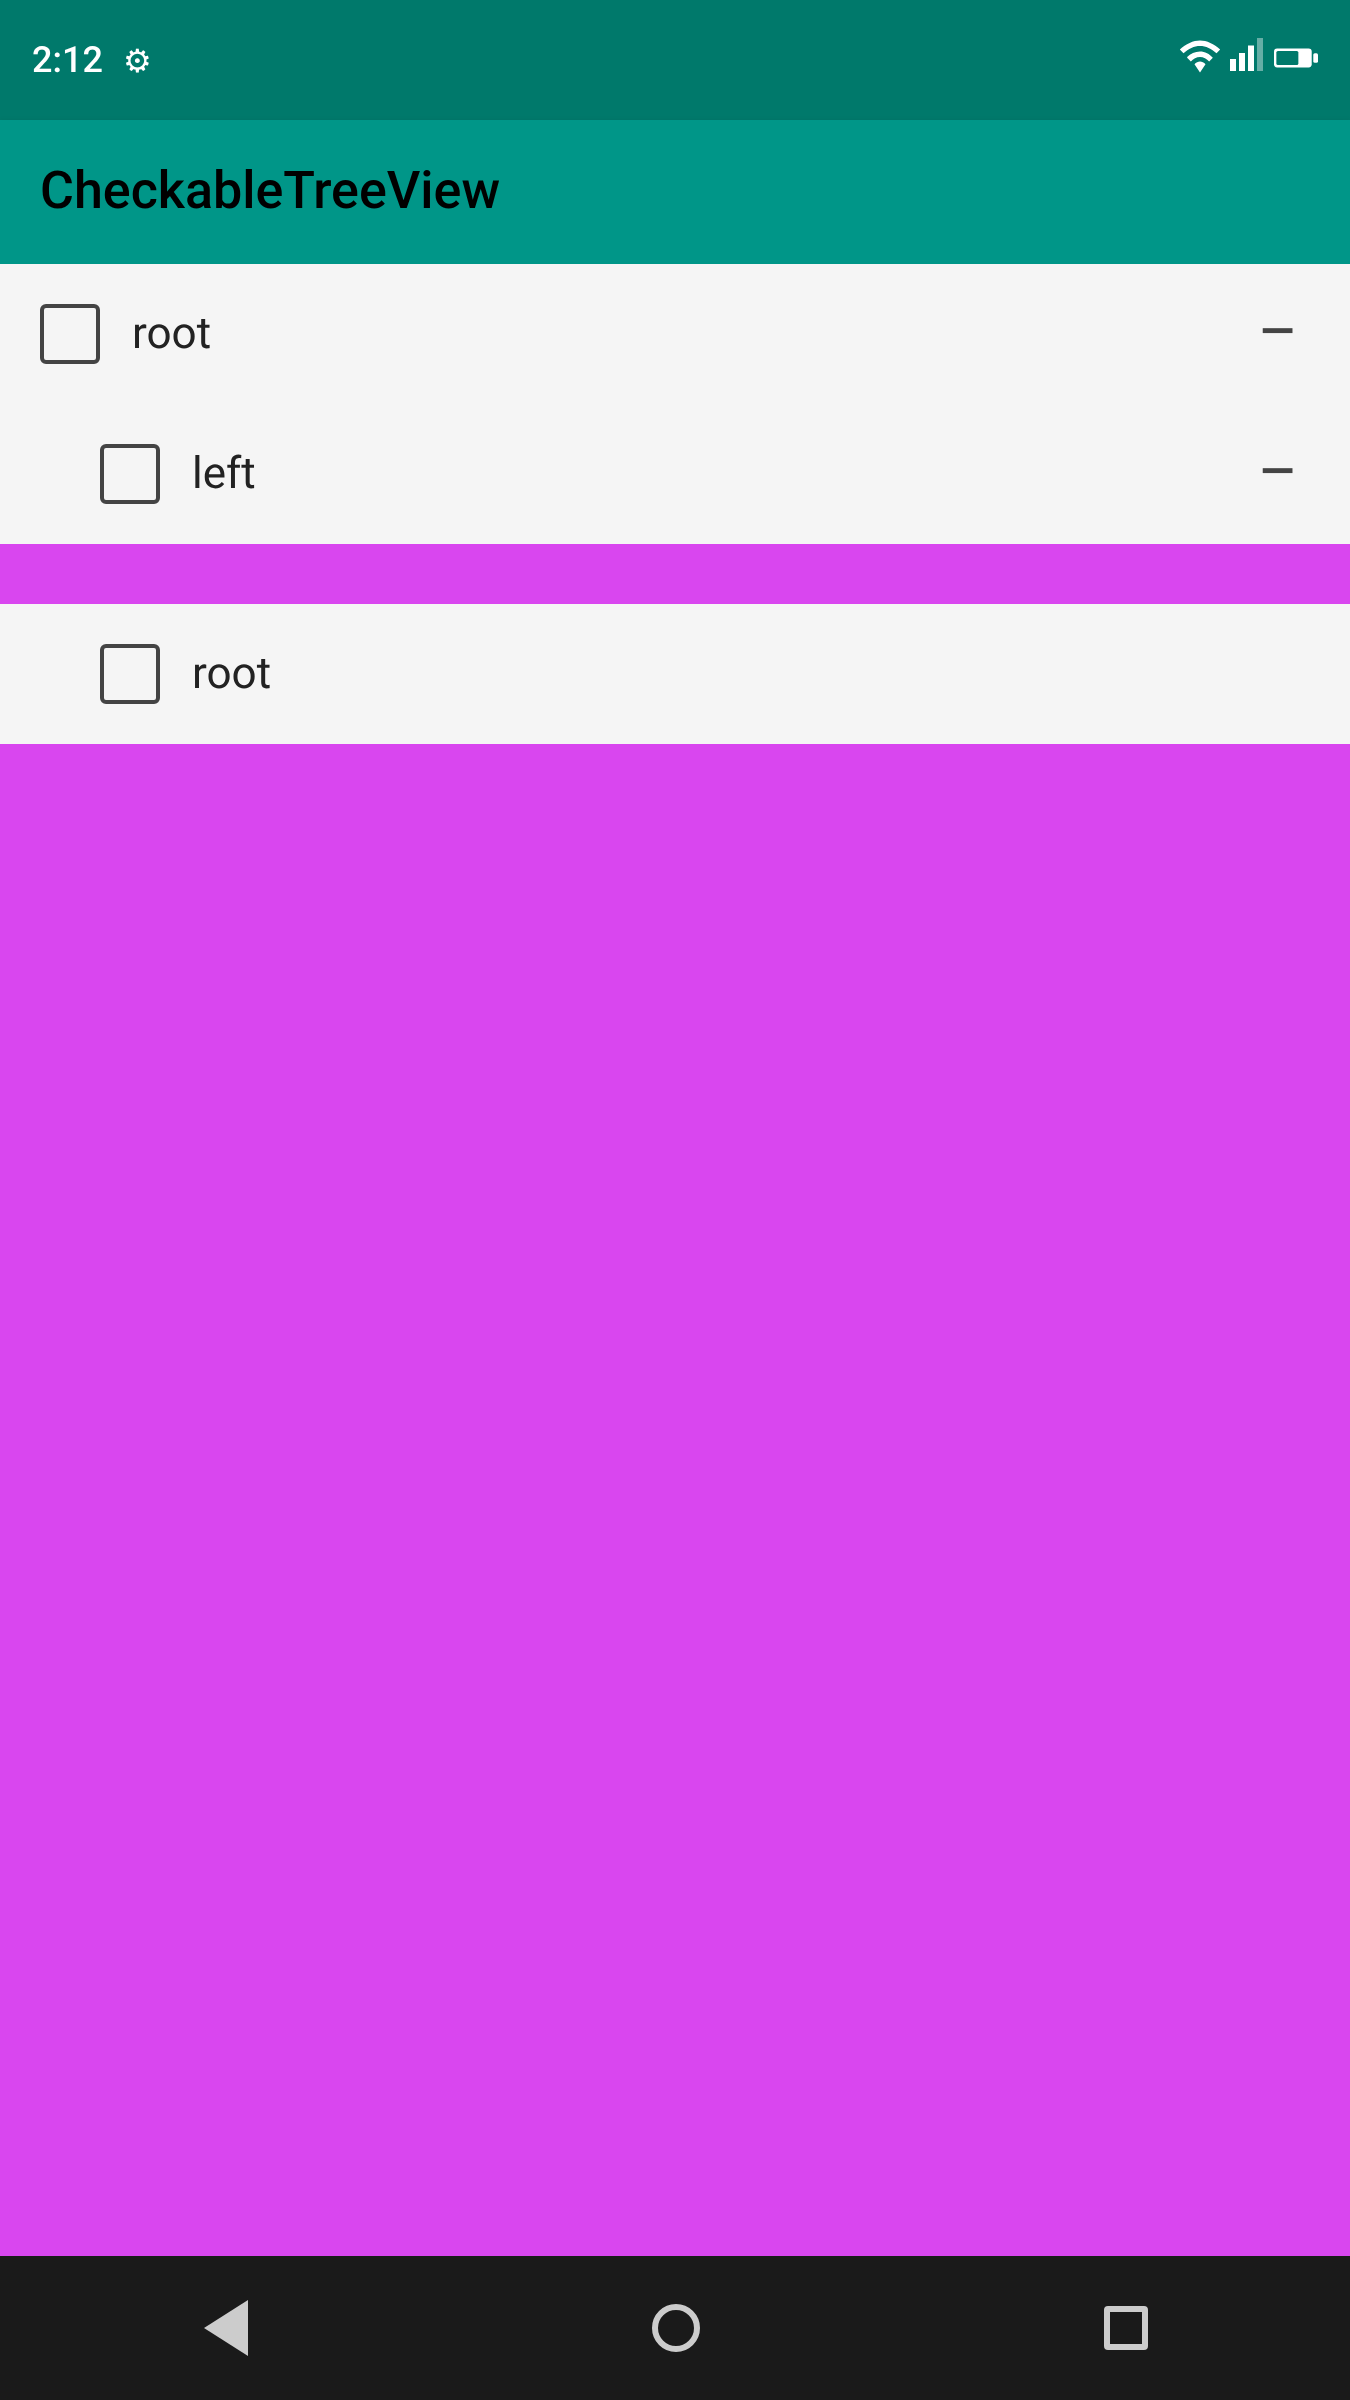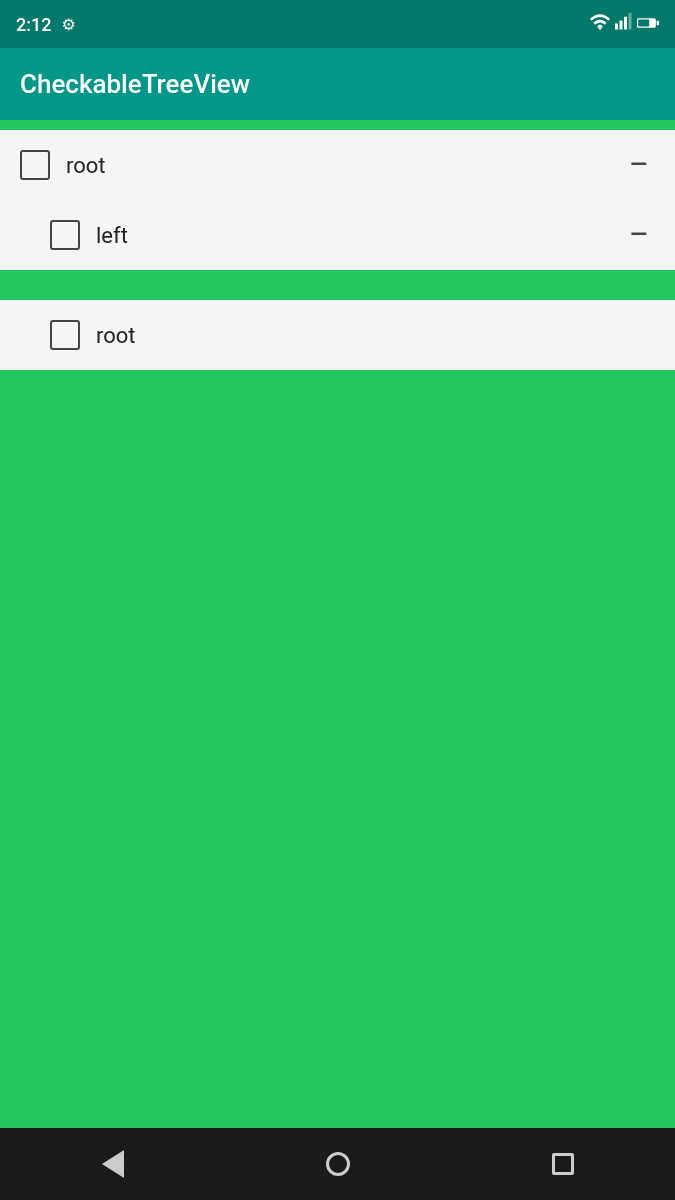--- a/index.html
+++ b/index.html
@@ -14,21 +14,21 @@
       background: #f5f5f5;
       font-family: 'Roboto', Arial, sans-serif;
       overflow: hidden;
       display: flex;
       flex-direction: column;
     }
 
     
     .status-bar {
       background: #00796B;
-      height: 48px;
+      height: 60px;
       display: flex;
       align-items: center;
       justify-content: space-between;
       padding: 0 16px;
       flex-shrink: 0;
     }
 
     .status-bar-left {
       display: flex;
       align-items: center;
@@ -64,30 +64,30 @@
       background: #009688;
       height: 72px;
       display: flex;
       align-items: center;
       padding: 0 20px;
       flex-shrink: 0;
       box-shadow: 0 2px 4px rgba(0,0,0,0.2);
     }
 
     .app-title {
-      color: #ffffff;
+      color: #000000;
       font-size: 26px;
       font-weight: 500;
     }
 
     
     .content {
       flex: 1;
-      background: #22c55e;
-      padding: 10px 0;
+      background: #d946ef;
+      padding: 0 0;
     }
 
     
     .tree-item {
       display: flex;
       align-items: center;
       justify-content: space-between;
       padding: 20px 20px;
       background: #f5f5f5;
     }

